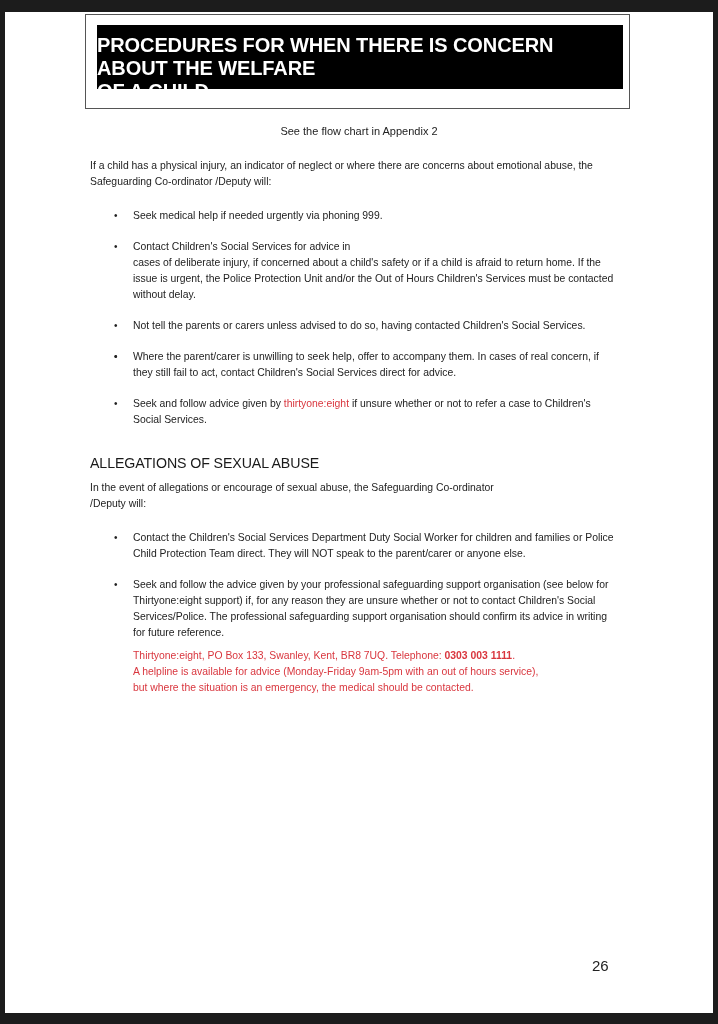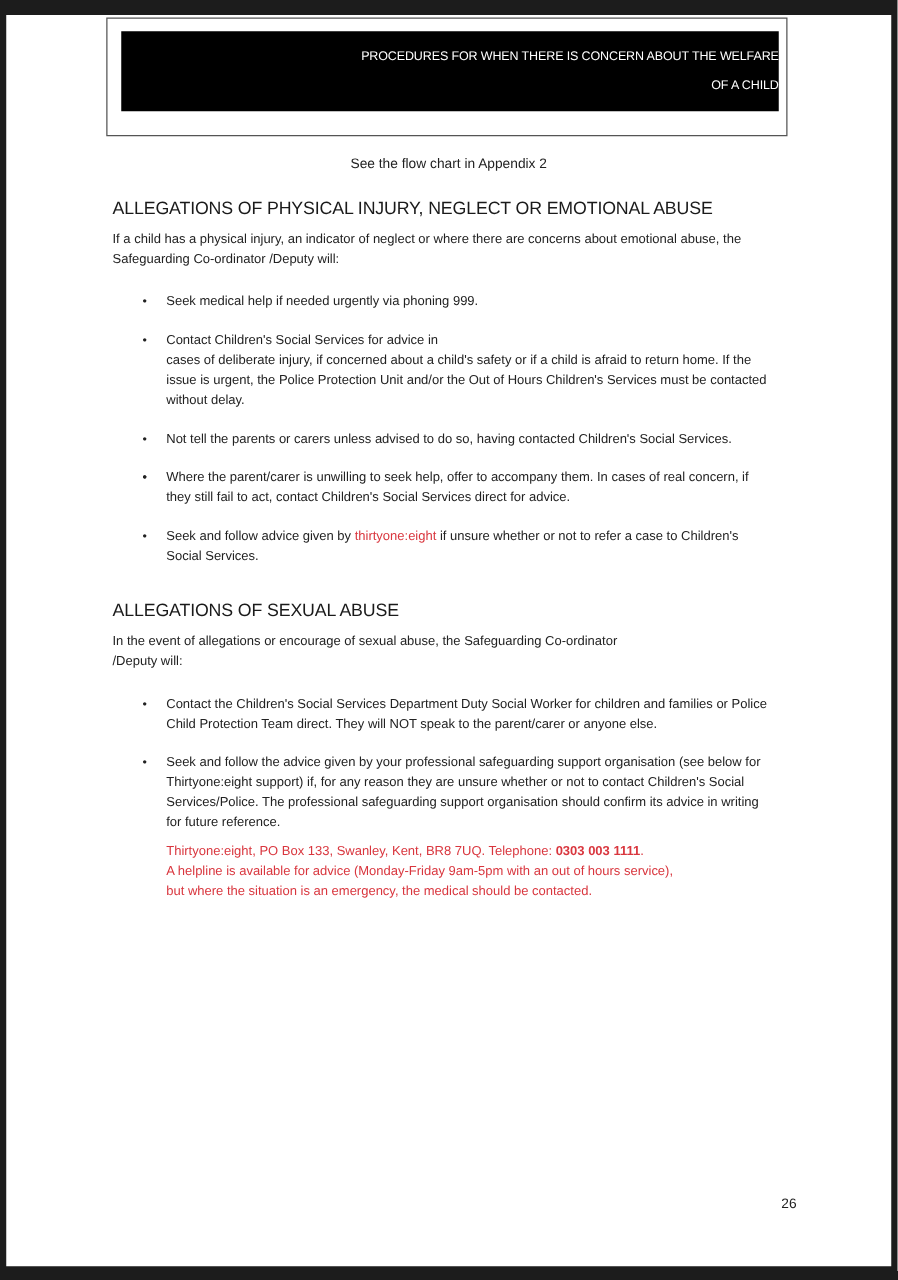--- a/index.html
+++ b/index.html
@@ -32,24 +32,24 @@
       box-sizing: border-box;
     }
     .title-banner {
       position: absolute;
       left: 11px;
       top: 10px;
       width: 526px;
       height: 64px;
       background: #000;
       color: #fff;
-      font-weight: normal;
-      font-size: 10px;
+      font-weight: bold;
+      font-size: 20px;
       line-height: 23px;
-      text-align: right;
+      text-align: left;
       padding-top: 9px;
       box-sizing: border-box;
       letter-spacing: -0.1px;
     }
     .subtitle {
       position: absolute;
       left: 0;
       width: 708px;
       top: 113px;
       text-align: center;
@@ -105,23 +105,23 @@
       font-size: 10.4px;
       line-height: 16px;
       color: #d9363e;
       margin-top: -1px;
     }
     .phone {
       font-weight: bold;
     }
     .page-number {
       position: absolute;
-      left: 620px;
+      left: 587px;
       top: 945px;
-      font-size: 11px;
+      font-size: 15px;
       color: #222;
       text-align: center;
     }
   </style>
 </head>
 <body>
 
 <div class="page">
 
   <div class="title-box">
@@ -129,21 +129,20 @@
       <div>PROCEDURES FOR WHEN THERE IS CONCERN ABOUT THE WELFARE</div>
       <div>OF A CHILD</div>
     </div>
   </div>
 
   <div class="subtitle">See the flow chart in Appendix 2</div>
 
   <div class="content">
 
     <section>
-      <h2>ALLEGATIONS OF PHYSICAL INJURY, NEGLECT OR EMOTIONAL ABUSE</h2>
       <p class="intro">If a child has a physical injury, an indicator of neglect or where there are concerns about emotional abuse, the Safeguarding Co-ordinator /Deputy will:</p>
       <ul>
         <li>
           <span class="bullet">•</span>
           <span>Seek medical help if needed urgently via phoning 999.</span>
         </li>
         <li>
           <span class="bullet">•</span>
           <span style="display:block">Contact Children's Social Services for advice in</span>
           <span>cases of deliberate injury, if concerned about a child's safety or if a child is afraid to return home.  If the issue is urgent, the Police Protection Unit and/or the Out of Hours Children's Services must be contacted without delay.</span>

